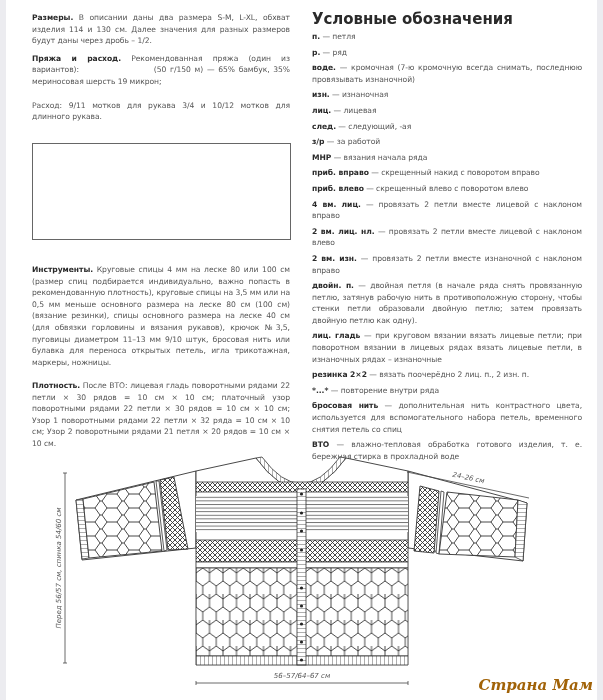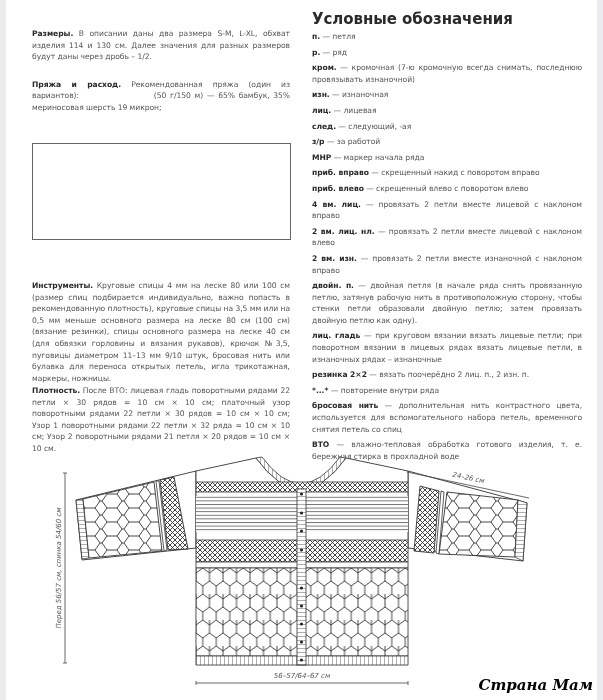--- a/index.html
+++ b/index.html
@@ -6,71 +6,72 @@
   body {
     width:603px; height:700px; overflow:hidden; position:relative;
     background:#ffffff;
     font-family:"DejaVu Sans", sans-serif;
     color:#555;
   }
   .edge-left { position:absolute; left:0; top:0; width:6px; height:700px; background:#ececf0; }
   .edge-right { position:absolute; right:0; top:0; width:6px; height:700px; background:#ececf0; }
   .col-left { position:absolute; left:32px; top:12px; width:258px; font-size:7.6px; line-height:11.6px; letter-spacing:-0.05px; }
   .col-right { position:absolute; left:312px; top:12px; width:270px; font-size:7.6px; line-height:11.6px; letter-spacing:-0.05px; }
-  .para { margin:16px 0 6px 0; text-align:justify; color:#555; }
+  .para { margin:0 0 6px 0; text-align:justify; color:#555; }
   .para b, .leg b { color:#2a2a2a; font-weight:bold; }
   .yarn-box { position:absolute; left:32px; top:143px; width:257px; height:95px; border:1px solid #666; background:#fff; }
   .legend-title { font-size:15px; font-weight:bold; color:#2a2a2a; margin:0 0 4px 0; line-height:15px; }
   .leg { margin:0 0 4px 0; text-align:justify; color:#555; }
   .p-tools { position:absolute; left:32px; top:260px; width:258px; }
   .p-dens { position:absolute; left:32px; top:364px; width:258px; }
   .diagram { position:absolute; left:0; top:440px; width:603px; height:260px; }
-  .watermark { position:absolute; right:10px; bottom:6px; font-family:"DejaVu Serif", serif; font-style:italic; font-weight:bold; font-size:15px; color:#000000; text-shadow:0 0 2px #fff, 0 0 3px #fff; }
+  .watermark { position:absolute; right:10px; bottom:6px; font-family:"DejaVu Serif", serif; font-style:italic; font-weight:bold; font-size:15px; color:#a16207; text-shadow:0 0 2px #fff, 0 0 3px #fff; }
   .dim-text { font-family:"DejaVu Sans", sans-serif; font-style:italic; font-size:7px; fill:#555; }
 </style>
 </head>
 <body>
 
 <div class="edge-left"></div>
 <div class="edge-right"></div>
 
 <div class="col-left">
   <p class="para">
     <b>Размеры.</b><span> В описании даны два размера S-M, L-XL, обхват изделия 114 и 130 см. Далее значения для разных размеров будут даны через дробь – 1/2.</span>
   </p>
   <p class="para">
     <b>Пряжа и расход.</b><span style="white-space:pre-wrap;"> Рекомендованная пряжа (один из вариантов):                    (50 г/150 м) — 65% бамбук, 35% мериносовая шерсть 19 микрон;</span>
   </p>
+  <p class="para" style="margin-top:12px;">Расход: 9/11 мотков для рукава 3/4 и 10/12 мотков для длинного рукава.</p>
 </div>
 
 <div class="yarn-box"></div>
 
 <div class="col-left p-tools" style="top:264px;">
   <p class="para">
     <b>Инструменты.</b><span> Круговые спицы 4 мм на леске 80 или 100 см (размер спиц подбирается индивидуально, важно попасть в рекомендованную плотность), круговые спицы на 3,5 мм или на 0,5 мм меньше основного размера на леске 80 см (100 см) (вязание резинки), спицы основного размера на леске 40 см (для обвязки горловины и вязания рукавов), крючок №3,5, пуговицы диаметром 11–13 мм 9/10 штук, бросовая нить или булавка для переноса открытых петель, игла трикотажная, маркеры, ножницы.</span>
   </p>
 </div>
 
-<div class="col-left p-dens" style="top:369px;">
+<div class="col-left p-dens" style="top:380px;">
   <p class="para">
     <b>Плотность.</b><span> После ВТО: лицевая гладь поворотными рядами 22 петли × 30 рядов = 10 см × 10 см; платочный узор поворотными рядами 22 петли × 30 рядов = 10 см × 10 см; Узор 1 поворотными рядами 22 петли × 32 ряда = 10 см × 10 см; Узор 2 поворотными рядами 21 петля × 20 рядов = 10 см × 10 см.</span>
   </p>
 </div>
 
 <div class="col-right">
   <div class="legend-title">Условные обозначения</div>
   <div id="legend-list">
     <p class="leg"><b>п.</b><span> — петля</span></p>
     <p class="leg"><b>р.</b><span> — ряд</span></p>
-    <p class="leg"><b>кром.</b><span> — кромочная (7-ю кромочную всегда снимать, последнюю провязывать изнаночной)</span></p>
+    <p class="leg"><b>воде.</b><span> — кромочная (7-ю кромочную всегда снимать, последнюю провязывать изнаночной)</span></p>
     <p class="leg"><b>изн.</b><span> — изнаночная</span></p>
     <p class="leg"><b>лиц.</b><span> — лицевая</span></p>
     <p class="leg"><b>след.</b><span> — следующий, -ая</span></p>
     <p class="leg"><b>з/р</b><span> — за работой</span></p>
-    <p class="leg"><b>МНР</b><span> — маркер начала ряда</span></p>
+    <p class="leg"><b>МНР</b><span> — вязания начала ряда</span></p>
     <p class="leg"><b>приб. вправо</b><span> — скрещенный накид с поворотом вправо</span></p>
     <p class="leg"><b>приб. влево</b><span> — скрещенный влево с поворотом влево</span></p>
     <p class="leg"><b>4 вм. лиц.</b><span> — провязать 2 петли вместе лицевой с наклоном вправо</span></p>
     <p class="leg"><b>2 вм. лиц. нл.</b><span> — провязать 2 петли вместе лицевой с наклоном влево</span></p>
     <p class="leg"><b>2 вм. изн.</b><span> — провязать 2 петли вместе изнаночной с наклоном вправо</span></p>
     <p class="leg"><b>двойн. п.</b><span> — двойная петля (в начале ряда снять провязанную петлю, затянув рабочую нить в противоположную сторону, чтобы стенки петли образовали двойную петлю; затем провязать двойную петлю как одну).</span></p>
     <p class="leg"><b>лиц. гладь</b><span> — при круговом вязании вязать лицевые петли; при поворотном вязании в лицевых рядах вязать лицевые петли, в изнаночных рядах – изнаночные</span></p>
     <p class="leg"><b>резинка 2×2</b><span> — вязать поочерёдно 2 лиц. п., 2 изн. п.</span></p>
     <p class="leg"><b>*...*</b><span> — повторение внутри ряда</span></p>
     <p class="leg"><b>бросовая нить</b><span> — дополнительная нить контрастного цвета, используется для вспомогательного набора петель, временного снятия петель со спиц</span></p>

